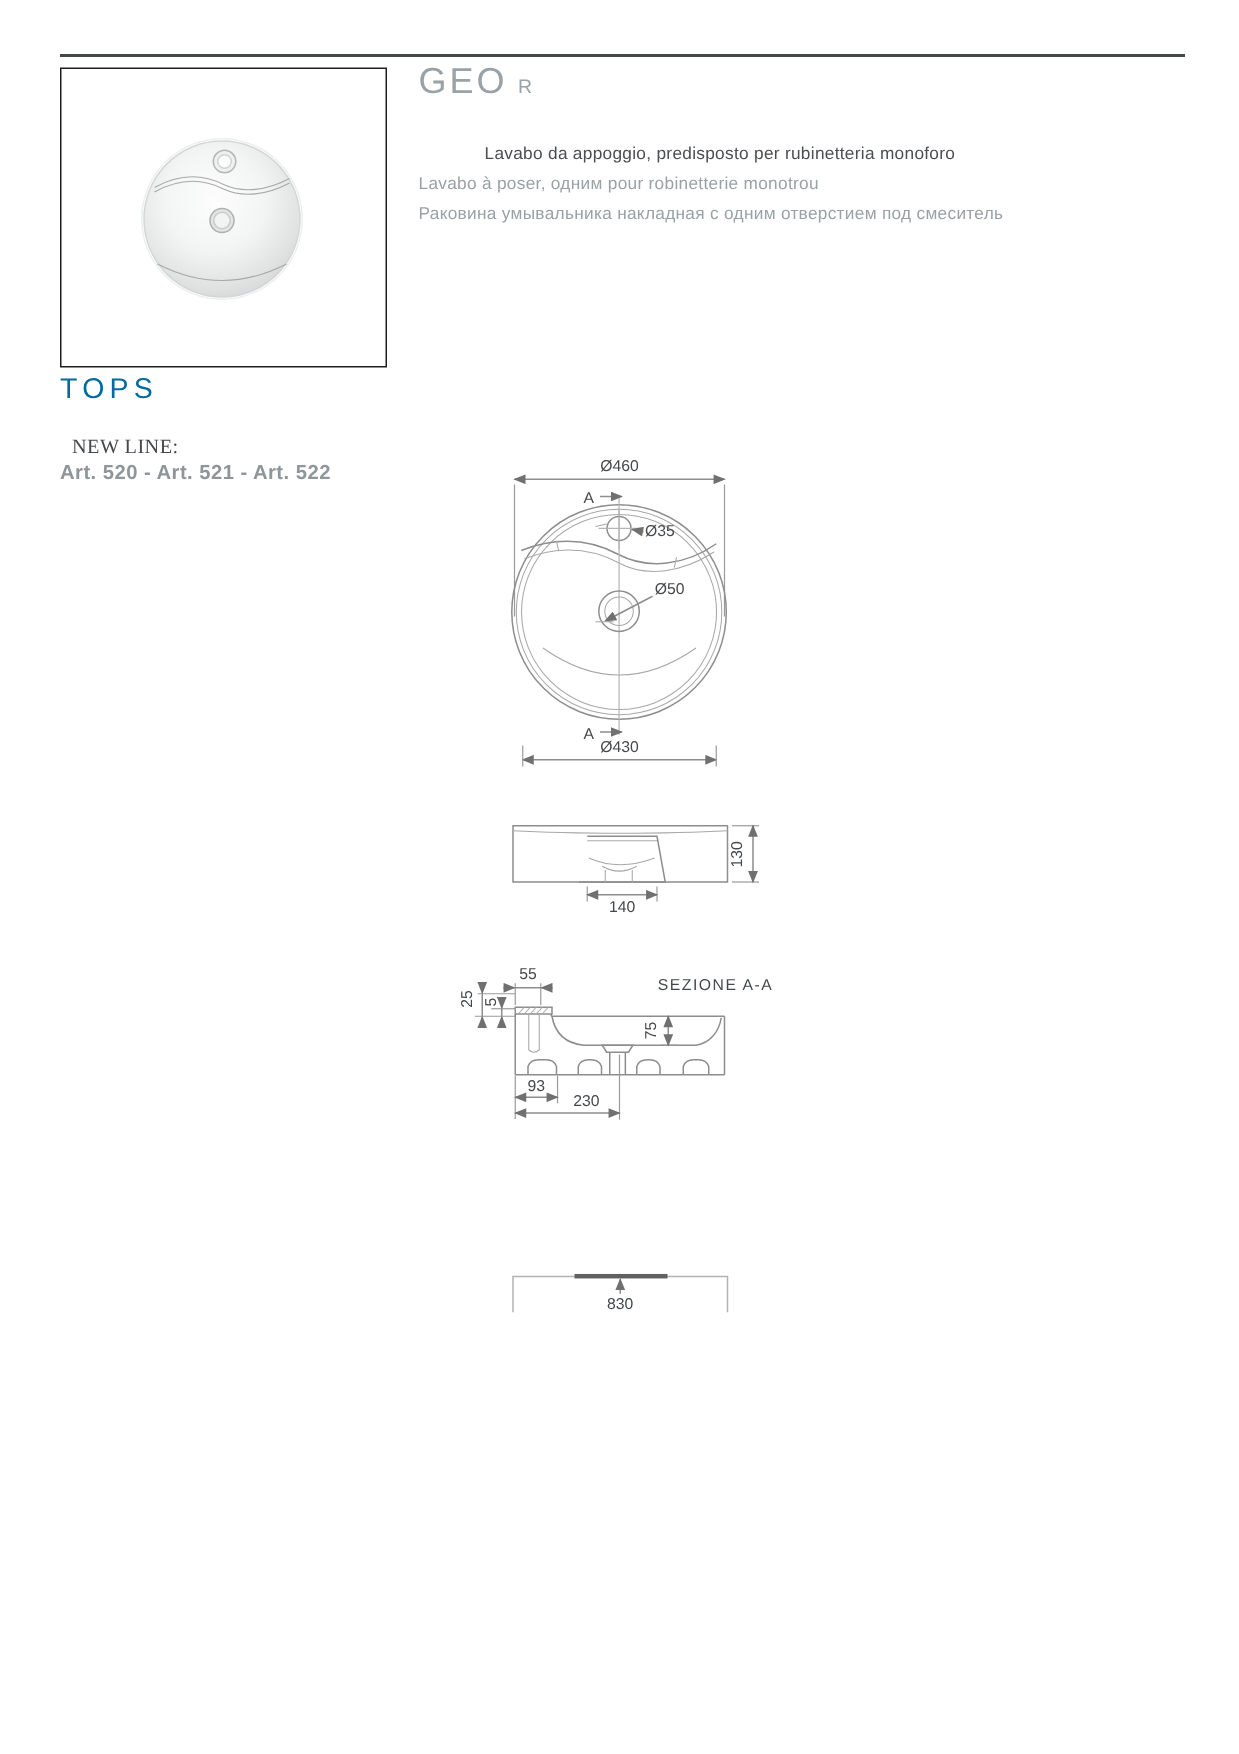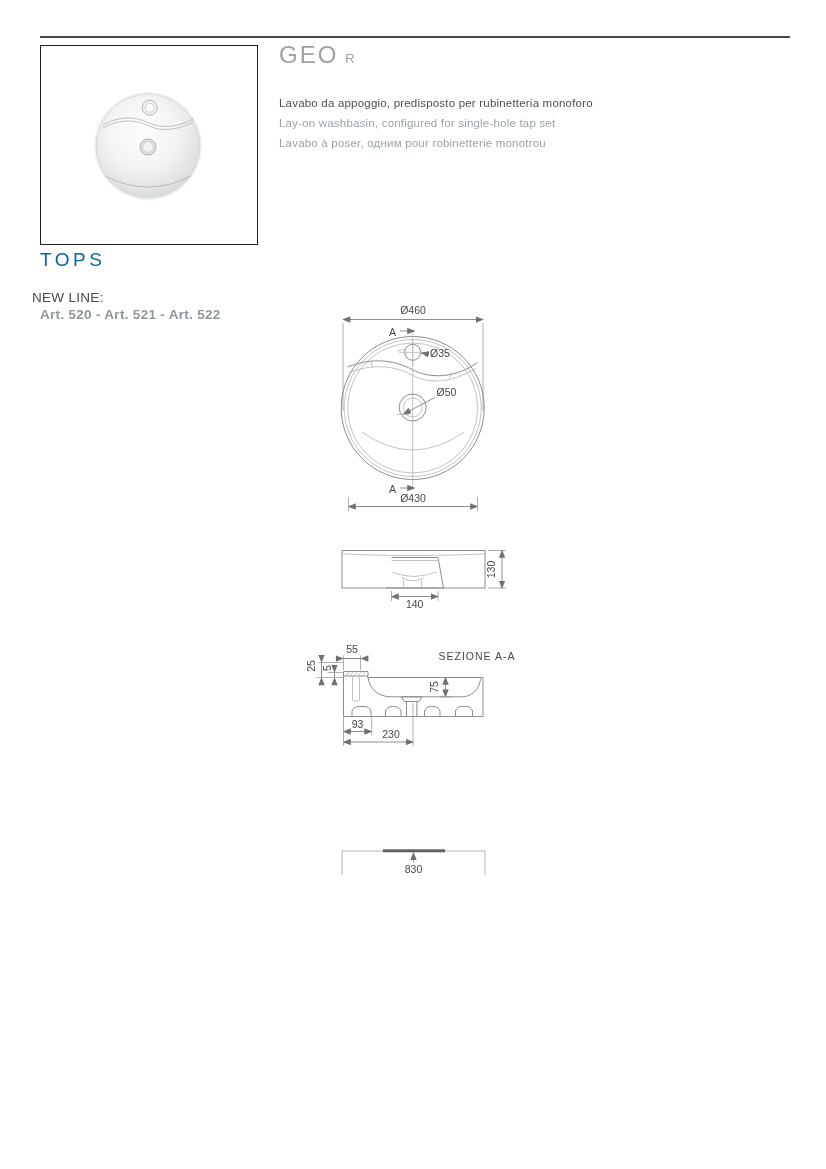--- a/index.html
+++ b/index.html
@@ -6,26 +6,26 @@
   .page{position:relative;width:826px;height:875px;background:#fff;
         font-family:"Liberation Sans",sans-serif;overflow:hidden;}
   .abs{position:absolute;}
   
   .brand-row{left:279px;top:41px;display:flex;align-items:baseline;}
   .series{font-size:24px;color:#9ba2a7;letter-spacing:2px;}
   .series-variant{font-size:13px;color:#9ba2a7;margin-left:7px;letter-spacing:1px;}
   .article{left:278px;top:63px;font-size:19.5px;color:#3d4043;letter-spacing:.2px;}
   .descriptions{left:279px;top:93px;list-style:none;margin:0;padding:0;}
   .descriptions li{font-size:11.5px;line-height:20.2px;color:#9aa1a5;letter-spacing:.2px;white-space:nowrap;}
-  .descriptions li:first-child{color:#4b4e52;}
+  .descriptions li:first-child{color:#4b4e52;margin-left:44px;}
   
   .photo-box{left:40px;top:45px;width:216px;height:198px;border:1.5px solid #1e1e1e;background:#fff;}
   
   .category{left:40px;top:249px;font-size:19px;color:#0369a1;letter-spacing:3.5px;}
-  .newline-title{left:32px;top:290px;font-size:13.5px;color:#45484b;letter-spacing:.3px;}
+  .newline-title{left:48px;top:290px;font-size:13.5px;color:#45484b;letter-spacing:.3px;font-family:Liberation Serif, serif;}
   .newline-arts{left:40px;top:307px;font-size:13.5px;color:#8f969a;letter-spacing:.3px;font-weight:bold;}
   
   svg.overlay{left:0;top:0;}
   svg .ln{stroke:#8d8d8d;stroke-width:1;fill:none;}
   svg .thin{stroke:#a8a8a8;stroke-width:.7;fill:none;}
   svg .cl{stroke:#b4b4b4;stroke-width:.8;fill:none;}
   svg .ext{stroke:#9a9a9a;stroke-width:.8;fill:none;}
   svg text{font-family:"Liberation Sans",sans-serif;font-size:10.5px;fill:#45484b;}
   svg text.sec{font-size:10.5px;letter-spacing:1px;}
 </style>
@@ -55,22 +55,22 @@
       <circle cx="107" cy="101" r="5.5" fill="#f2f4f4" stroke="#c8cbcb"></circle>
     </svg>
   </div>
 
   <div class="abs brand-row">
     <span class="series">GEO</span>
     <span class="series-variant">R</span>
   </div>
   <ul class="abs descriptions">
     <li>Lavabo da appoggio, predisposto per rubinetteria monoforo</li>
-    <li>Lay-on washbasin, configured for single-hole tap set</li>
     <li>Lavabo à poser, одним pour robinetterie monotrou</li>
+    <li>Раковина умывальника накладная с одним отверстием под смеситель</li>
   </ul>
 
   <div class="abs category">TOPS</div>
   <div class="abs newline-title">NEW LINE:</div>
   <div class="abs newline-arts">Art. 520 - Art. 521 - Art. 522</div>
 
   <svg class="abs overlay" width="826" height="1169" viewBox="0 0 826 1169">
     <defs>
       <marker id="arr" viewBox="0 0 10 8" refX="9" refY="4" markerWidth="8.5" markerHeight="6.5" orient="auto-start-reverse">
         <path d="M0,0 L10,4 L0,8 Z" fill="#707070"></path>

